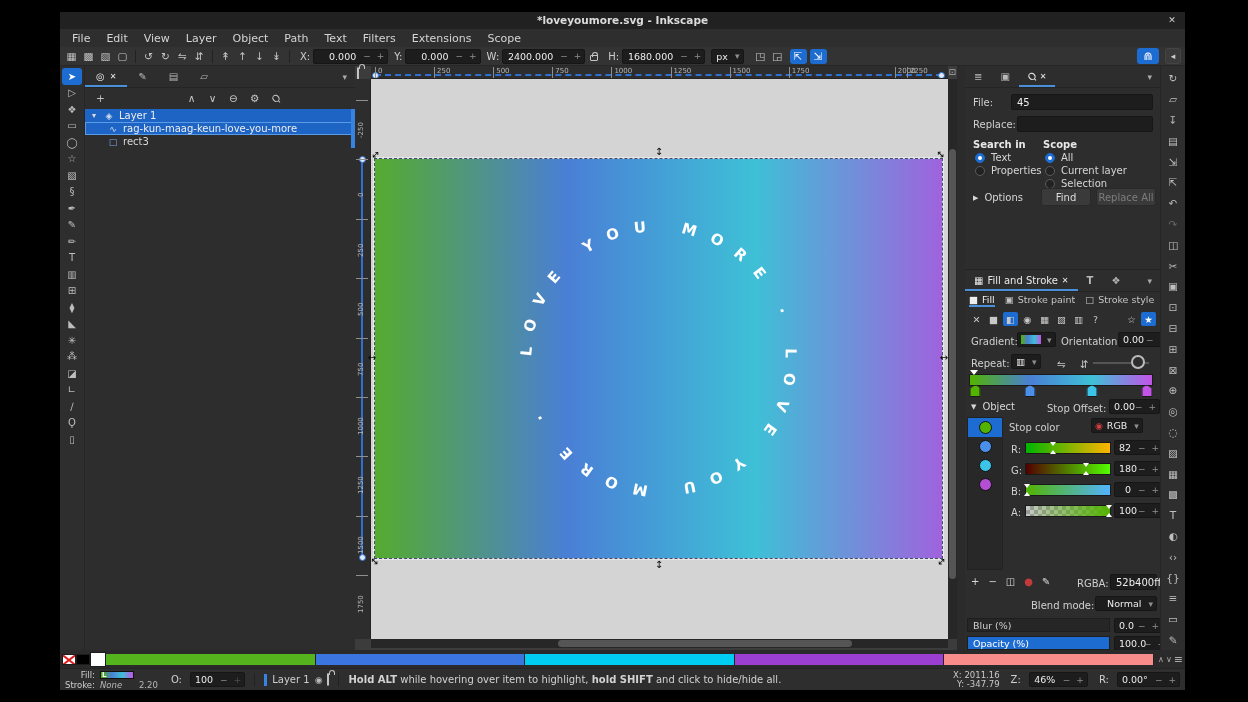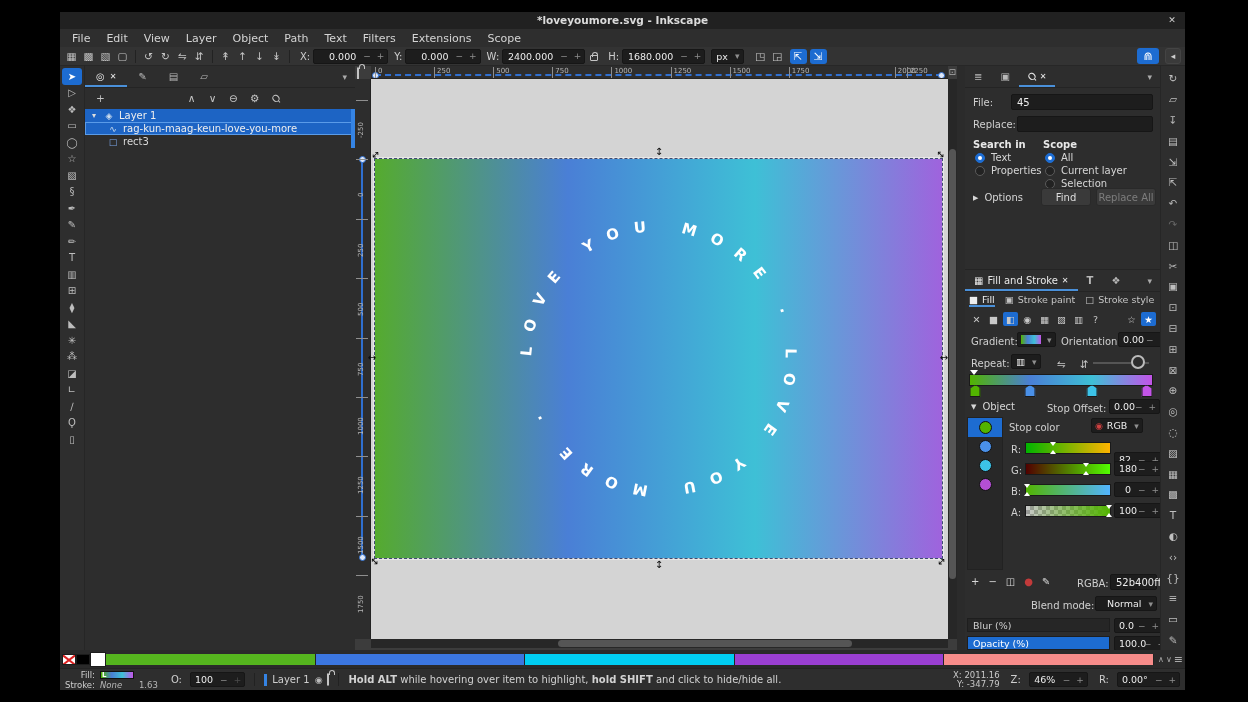--- a/index.html
+++ b/index.html
@@ -506,21 +506,21 @@
       <div style="position:absolute;left:0;right:0">
 
           <div style="position: absolute; left: 0px; right: 0px; height: 20px; top: 170px;">
             <span class="flabel" style="left:46px;top:4px">R:</span>
             <span class="track" style="left:60px;top:2px;width:86px">
               <span class="checker"></span>
               <span class="tfill" style="background: linear-gradient(90deg, rgb(0, 180, 0), rgb(255, 180, 0));"></span>
               <span class="th t" style="left: 32%;"></span>
               <span class="th b" style="left: 32%;"></span>
             </span>
-            <span class="spin" style="position:absolute;left:149px;top:12px">
+            <span class="spin" style="position:absolute;left:149px;top:0">
               <span class="val" style="width:20px">82</span>
               <span class="sbtn">−</span>
               <span class="sbtn">+</span>
             </span>
           </div>
 
           <div style="position: absolute; left: 0px; right: 0px; height: 20px; top: 191px;">
             <span class="flabel" style="left:46px;top:4px">G:</span>
             <span class="track" style="left:60px;top:2px;width:86px">
               <span class="checker"></span>
@@ -640,21 +640,21 @@
 
   <div class="statusbar">
     <div class="fsgrid">
       <span style="text-align:right">Fill:</span>
       <span class="fswatch">
           <span>L</span>
         </span>
       <span></span>
       <span style="text-align:right">Stroke:</span>
       <span style="font-style:italic;color:#b8b8b8">None</span>
-      <span style="color:#b8b8b8">1.63</span>
+      <span style="color:#b8b8b8">2.20</span>
     </div>
     <span class="lbl" style="margin-left:8px">O:</span>
     <span class="spin">
         <span class="val">100</span>
         <span class="sbtn">−</span>
         <span class="sbtn" style="opacity:.4">+</span>
       </span>
     <span class="vsep"></span>
     <span class="bluebar"></span>
     <span>Layer 1</span>

